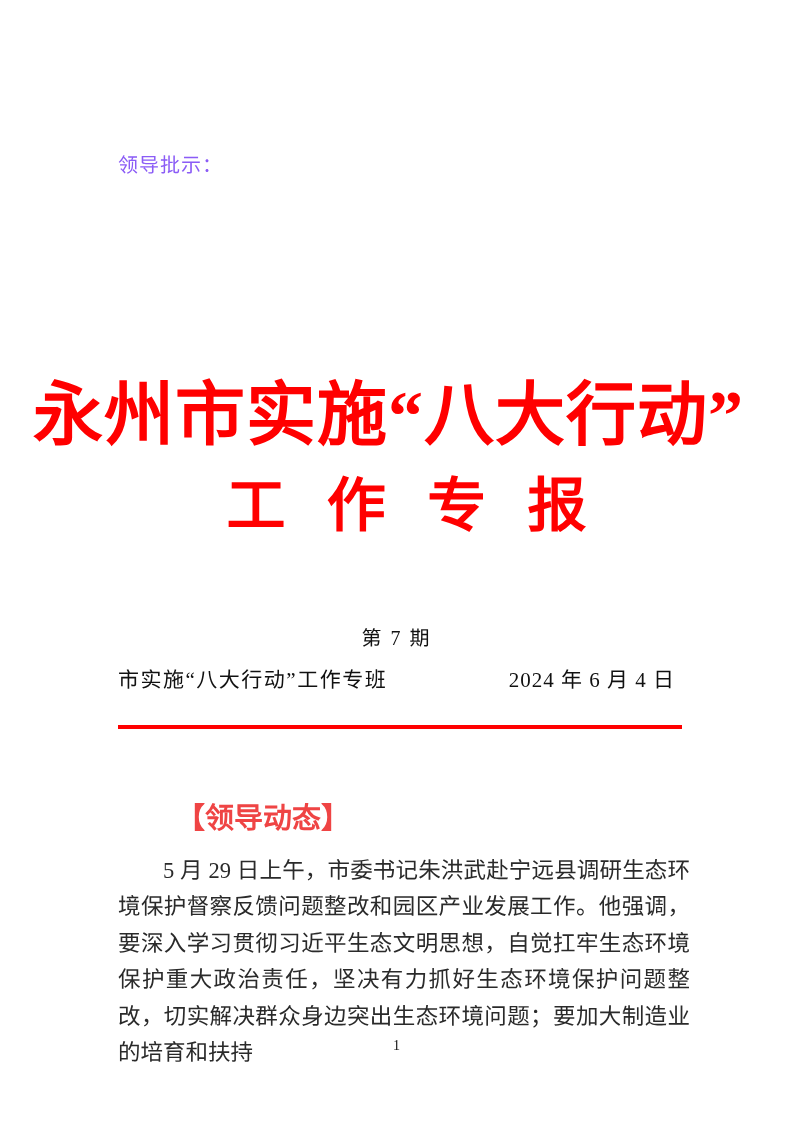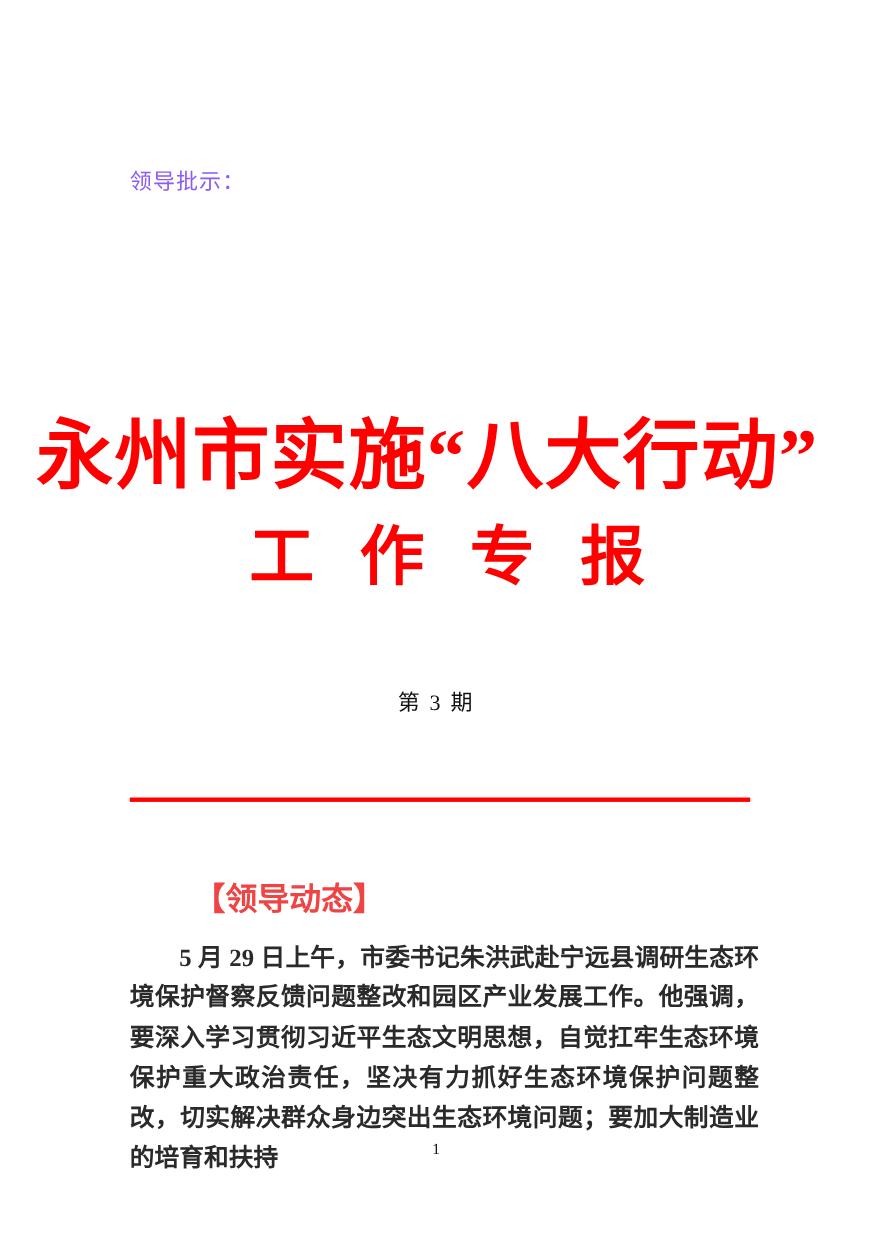--- a/index.html
+++ b/index.html
@@ -105,21 +105,20 @@
     color: #ef4444;
   }
   .body-paragraph {
     margin: 2px 0 0 0;
     font-size: 22.5px;
     line-height: 36.4px;
     text-align: justify;
     text-justify: inter-ideograph;
     text-indent: 2em;
     color: #2a2a2a;
-    font-weight: bold;
   }
   .page-number {
     position: absolute;
     left: 0;
     top: 1038px;
     width: 793px;
     text-align: center;
     font-size: 14px;
     color: #111111;
   }
@@ -129,22 +128,26 @@
 
 <div class="page">
 
   <div class="leader-note">领导批示：</div>
 
   <div class="masthead">
     <div class="title-line1">永州市实施“八大行动”</div>
     <div class="title-line2">工 作 专 报</div>
   </div>
 
-  <div class="issue-line">第 3 期</div>
+  <div class="issue-line">第 7 期</div>
 
+  <div class="info-row">
+    <span class="issuer">市实施“八大行动”工作专班</span>
+    <span class="date">2024 年 6 月 4 日</span>
+  </div>
 
   <div class="red-rule"></div>
 
   <div class="content">
     <h2 class="section-heading">【领导动态】</h2>
     <p class="body-paragraph">5 月 29 日上午，市委书记朱洪武赴宁远县调研生态环境保护督察反馈问题整改和园区产业发展工作。他强调，要深入学习贯彻习近平生态文明思想，自觉扛牢生态环境保护重大政治责任，坚决有力抓好生态环境保护问题整改，切实解决群众身边突出生态环境问题；要加大制造业的培育和扶持</p>
   </div>
 
   <div class="page-number">1</div>
 

